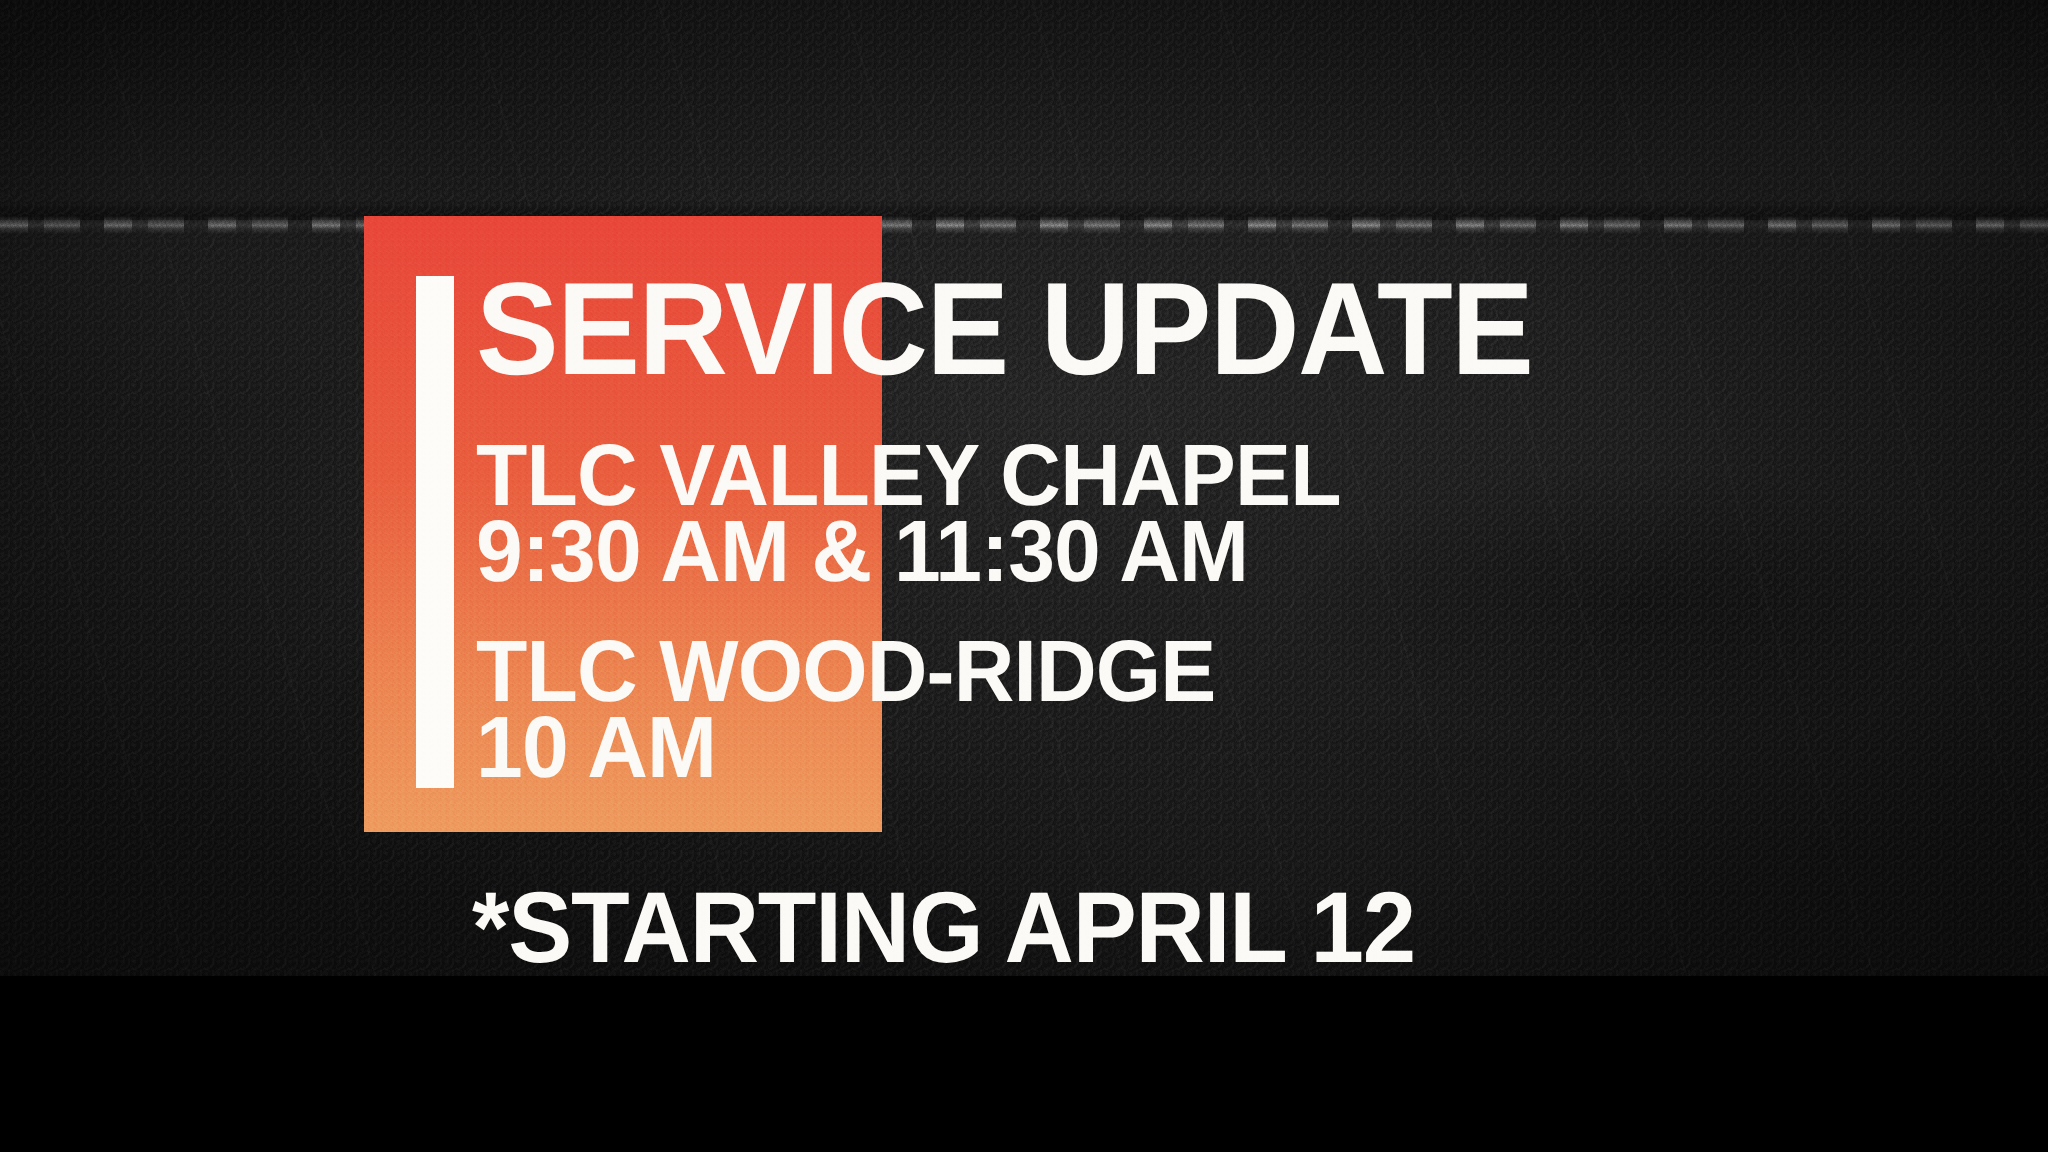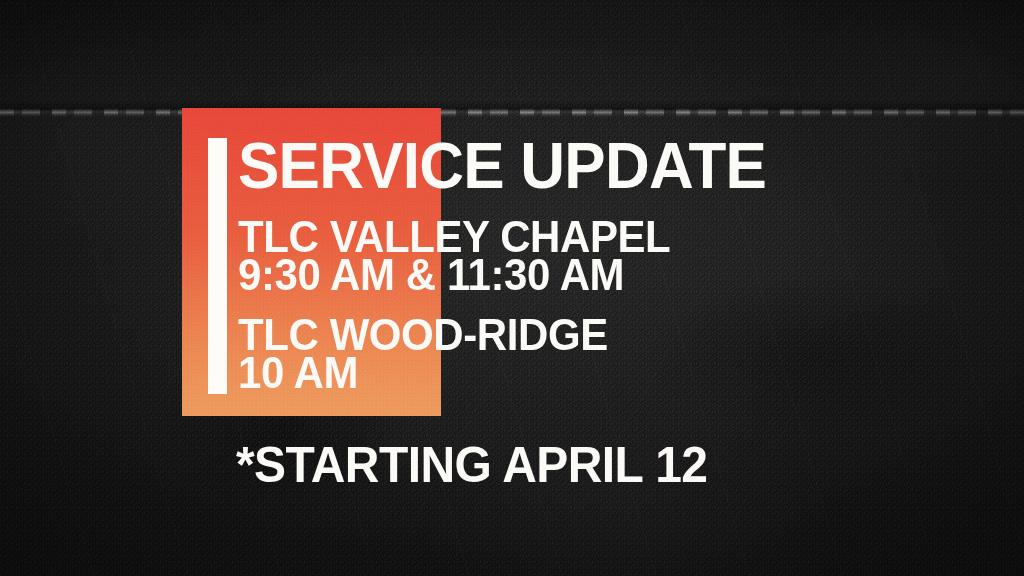--- a/index.html
+++ b/index.html
@@ -8,21 +8,21 @@
     padding: 0;
     background: #000;
   }
   body {
     font-family: "Liberation Sans", sans-serif;
   }
 
   #poster {
     position: relative;
     width: 1024px;
-    height: 576px;
+    height: 488px;
     overflow: hidden;
     background: #191919;
     user-select: none;
   }
 
   
   .bg-base {
     position: absolute;
     inset: 0;
     background:

